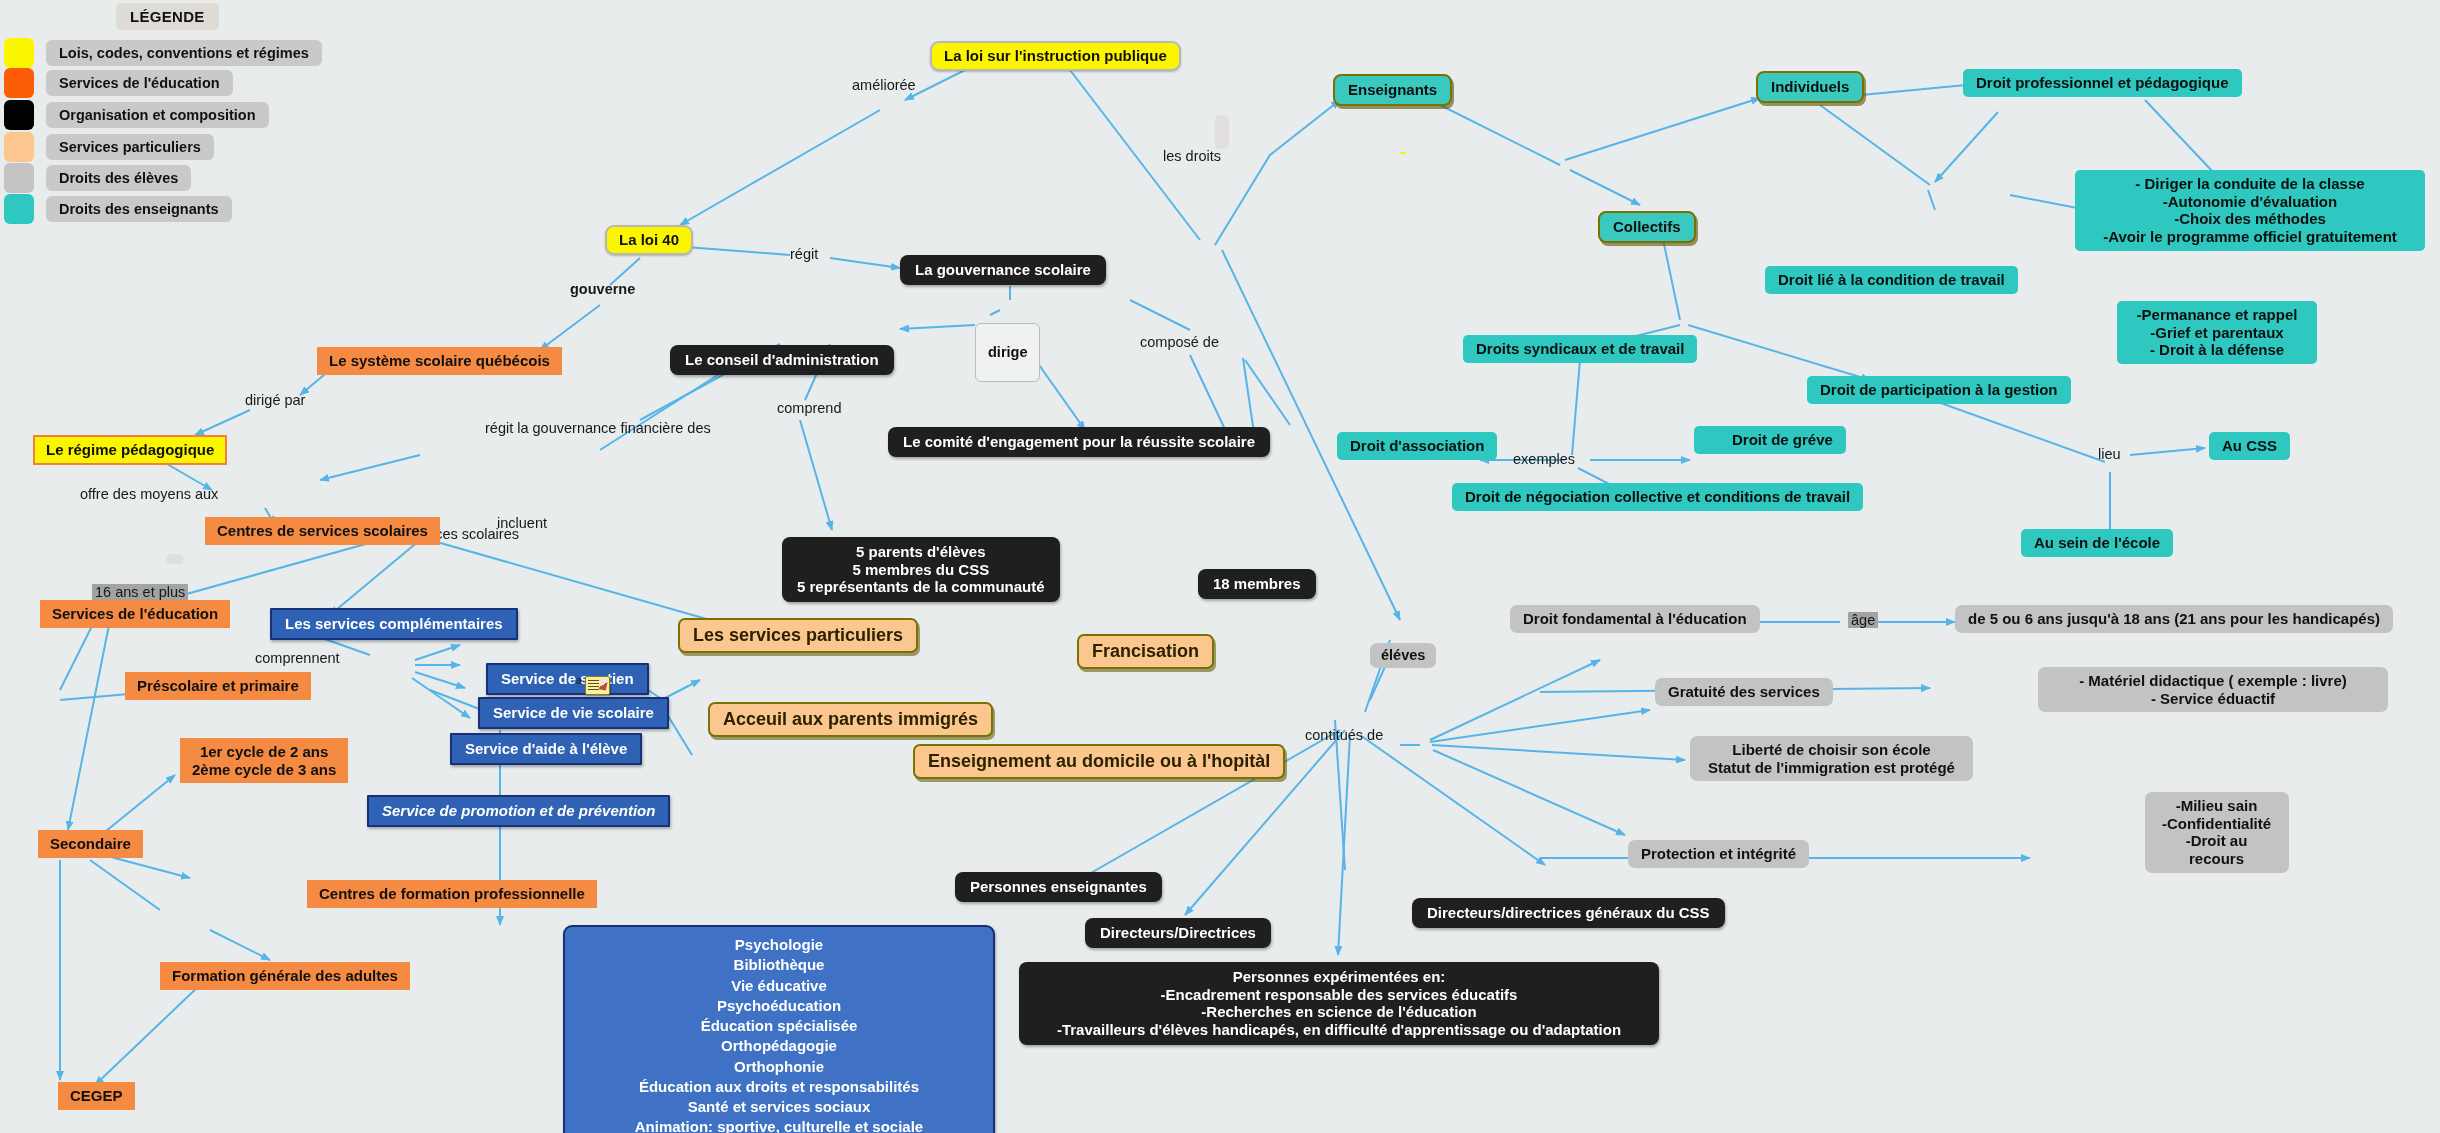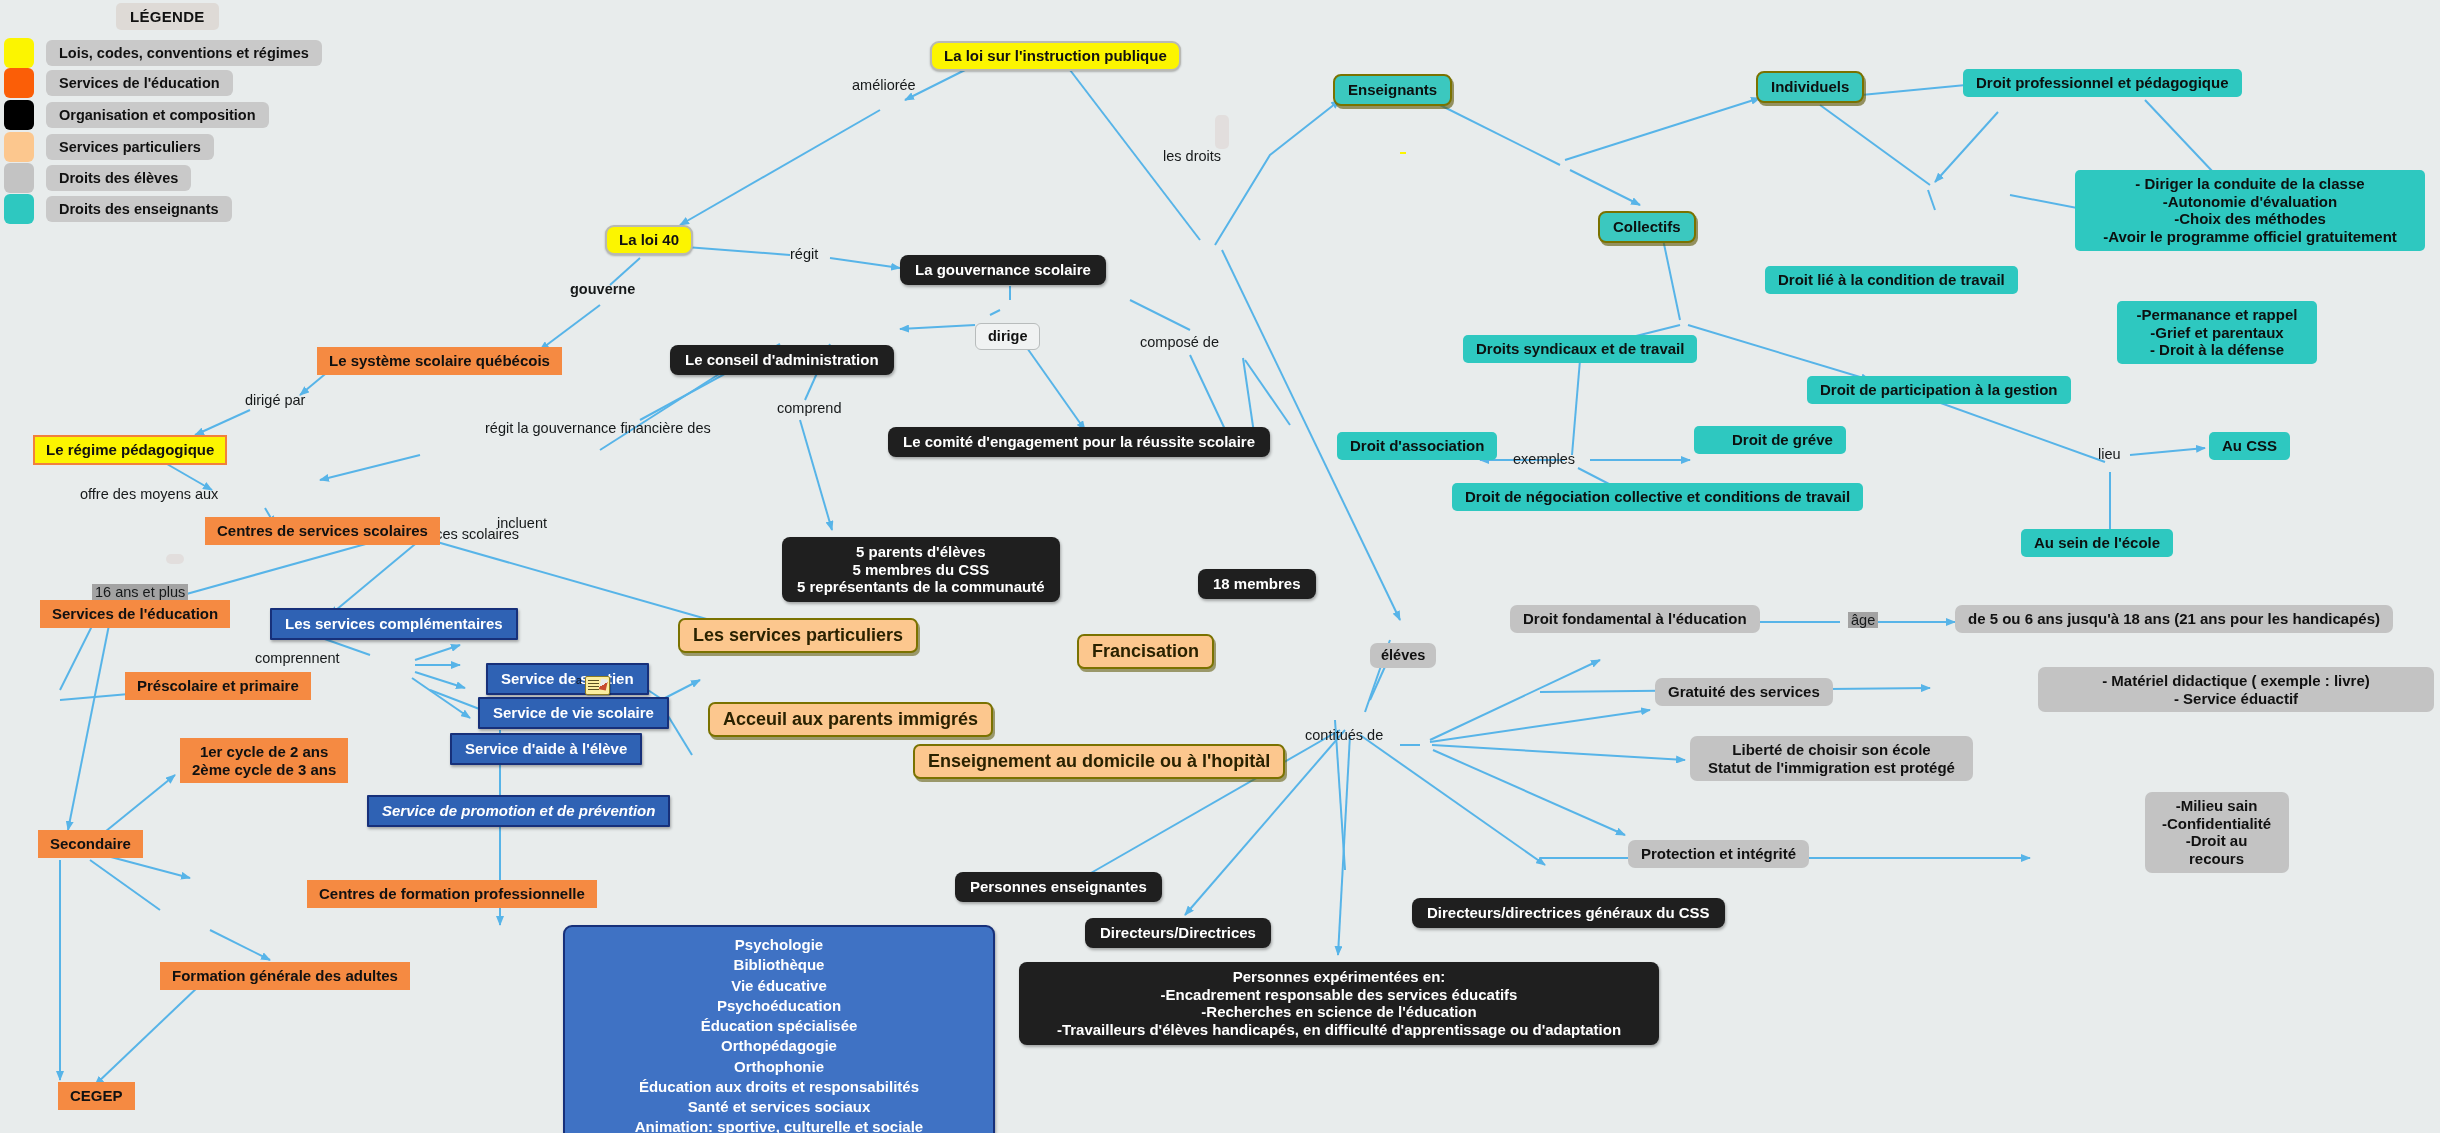--- a/index.html
+++ b/index.html
@@ -106,21 +106,21 @@
   }
   .n-bigblue{
     background:#3f72c4;color:#fff;
     border:2px solid #17307a;border-radius:9px;
     padding:8px 14px;font-size:15px;line-height:1.35;
     box-shadow:1px 2px 3px rgba(0,0,0,.3);
   }
   .n-white{
     background:#f0f2f2;color:#111;
     border:1px solid #b8bcbc;border-radius:6px;
-    padding:4px 12px;font-size:14.5px;
+    padding:20px 12px;font-size:14.5px;
   }
 
   
   .elabel{
     position:absolute;
     color:#16191a;font-size:14.5px;font-weight:normal;
     white-space:nowrap;z-index:4;
     font-family:"Liberation Sans", sans-serif;
   }
   .elabel.bold{font-weight:bold;}
@@ -389,21 +389,21 @@
   <div class="node n-teal" style="left:1337px;top:432px;">Droit d'association</div>
   <div class="node n-teal" style="left:1694px;top:426px;padding-left:38px;">Droit de gréve</div>
   <div class="node n-teal" style="left:1452px;top:483px;">Droit de négociation collective et conditions de travail</div>
   <div class="node n-teal" style="left:2209px;top:432px;">Au  CSS</div>
   <div class="node n-teal" style="left:2021px;top:529px;">Au sein de l'école</div>
 
   <div class="node n-grey-sm" style="left:1370px;top:643px;">éléves</div>
   <div class="node n-grey" style="left:1510px;top:605px;">Droit fondamental à l'éducation</div>
   <div class="node n-grey" style="left:1955px;top:605px;">de 5 ou 6 ans jusqu'à 18 ans (21 ans pour les handicapés)</div>
   <div class="node n-grey" style="left:1655px;top:678px;">Gratuité des services</div>
-  <div class="node n-grey" style="left:2038px;top:667px;width:396px;">- Matériel didactique ( exemple : livre)
+  <div class="node n-grey" style="left:2038px;top:667px;width:350px;">- Matériel didactique ( exemple : livre)
 - Service éduactif</div>
   <div class="node n-grey" style="left:1690px;top:736px;width:283px;">Liberté de choisir son école
 Statut de l'immigration est protégé</div>
   <div class="node n-grey" style="left:1628px;top:840px;">Protection et intégrité</div>
   <div class="node n-grey" style="left:2145px;top:792px;width:144px;padding-left:12px;">-Milieu sain
 -Confidentialité
 -Droit au recours</div>
 
   <div class="elabel" style="left:852px;top:77px;">améliorée</div>
   <div class="elabel" style="left:790px;top:246px;">régit</div>

